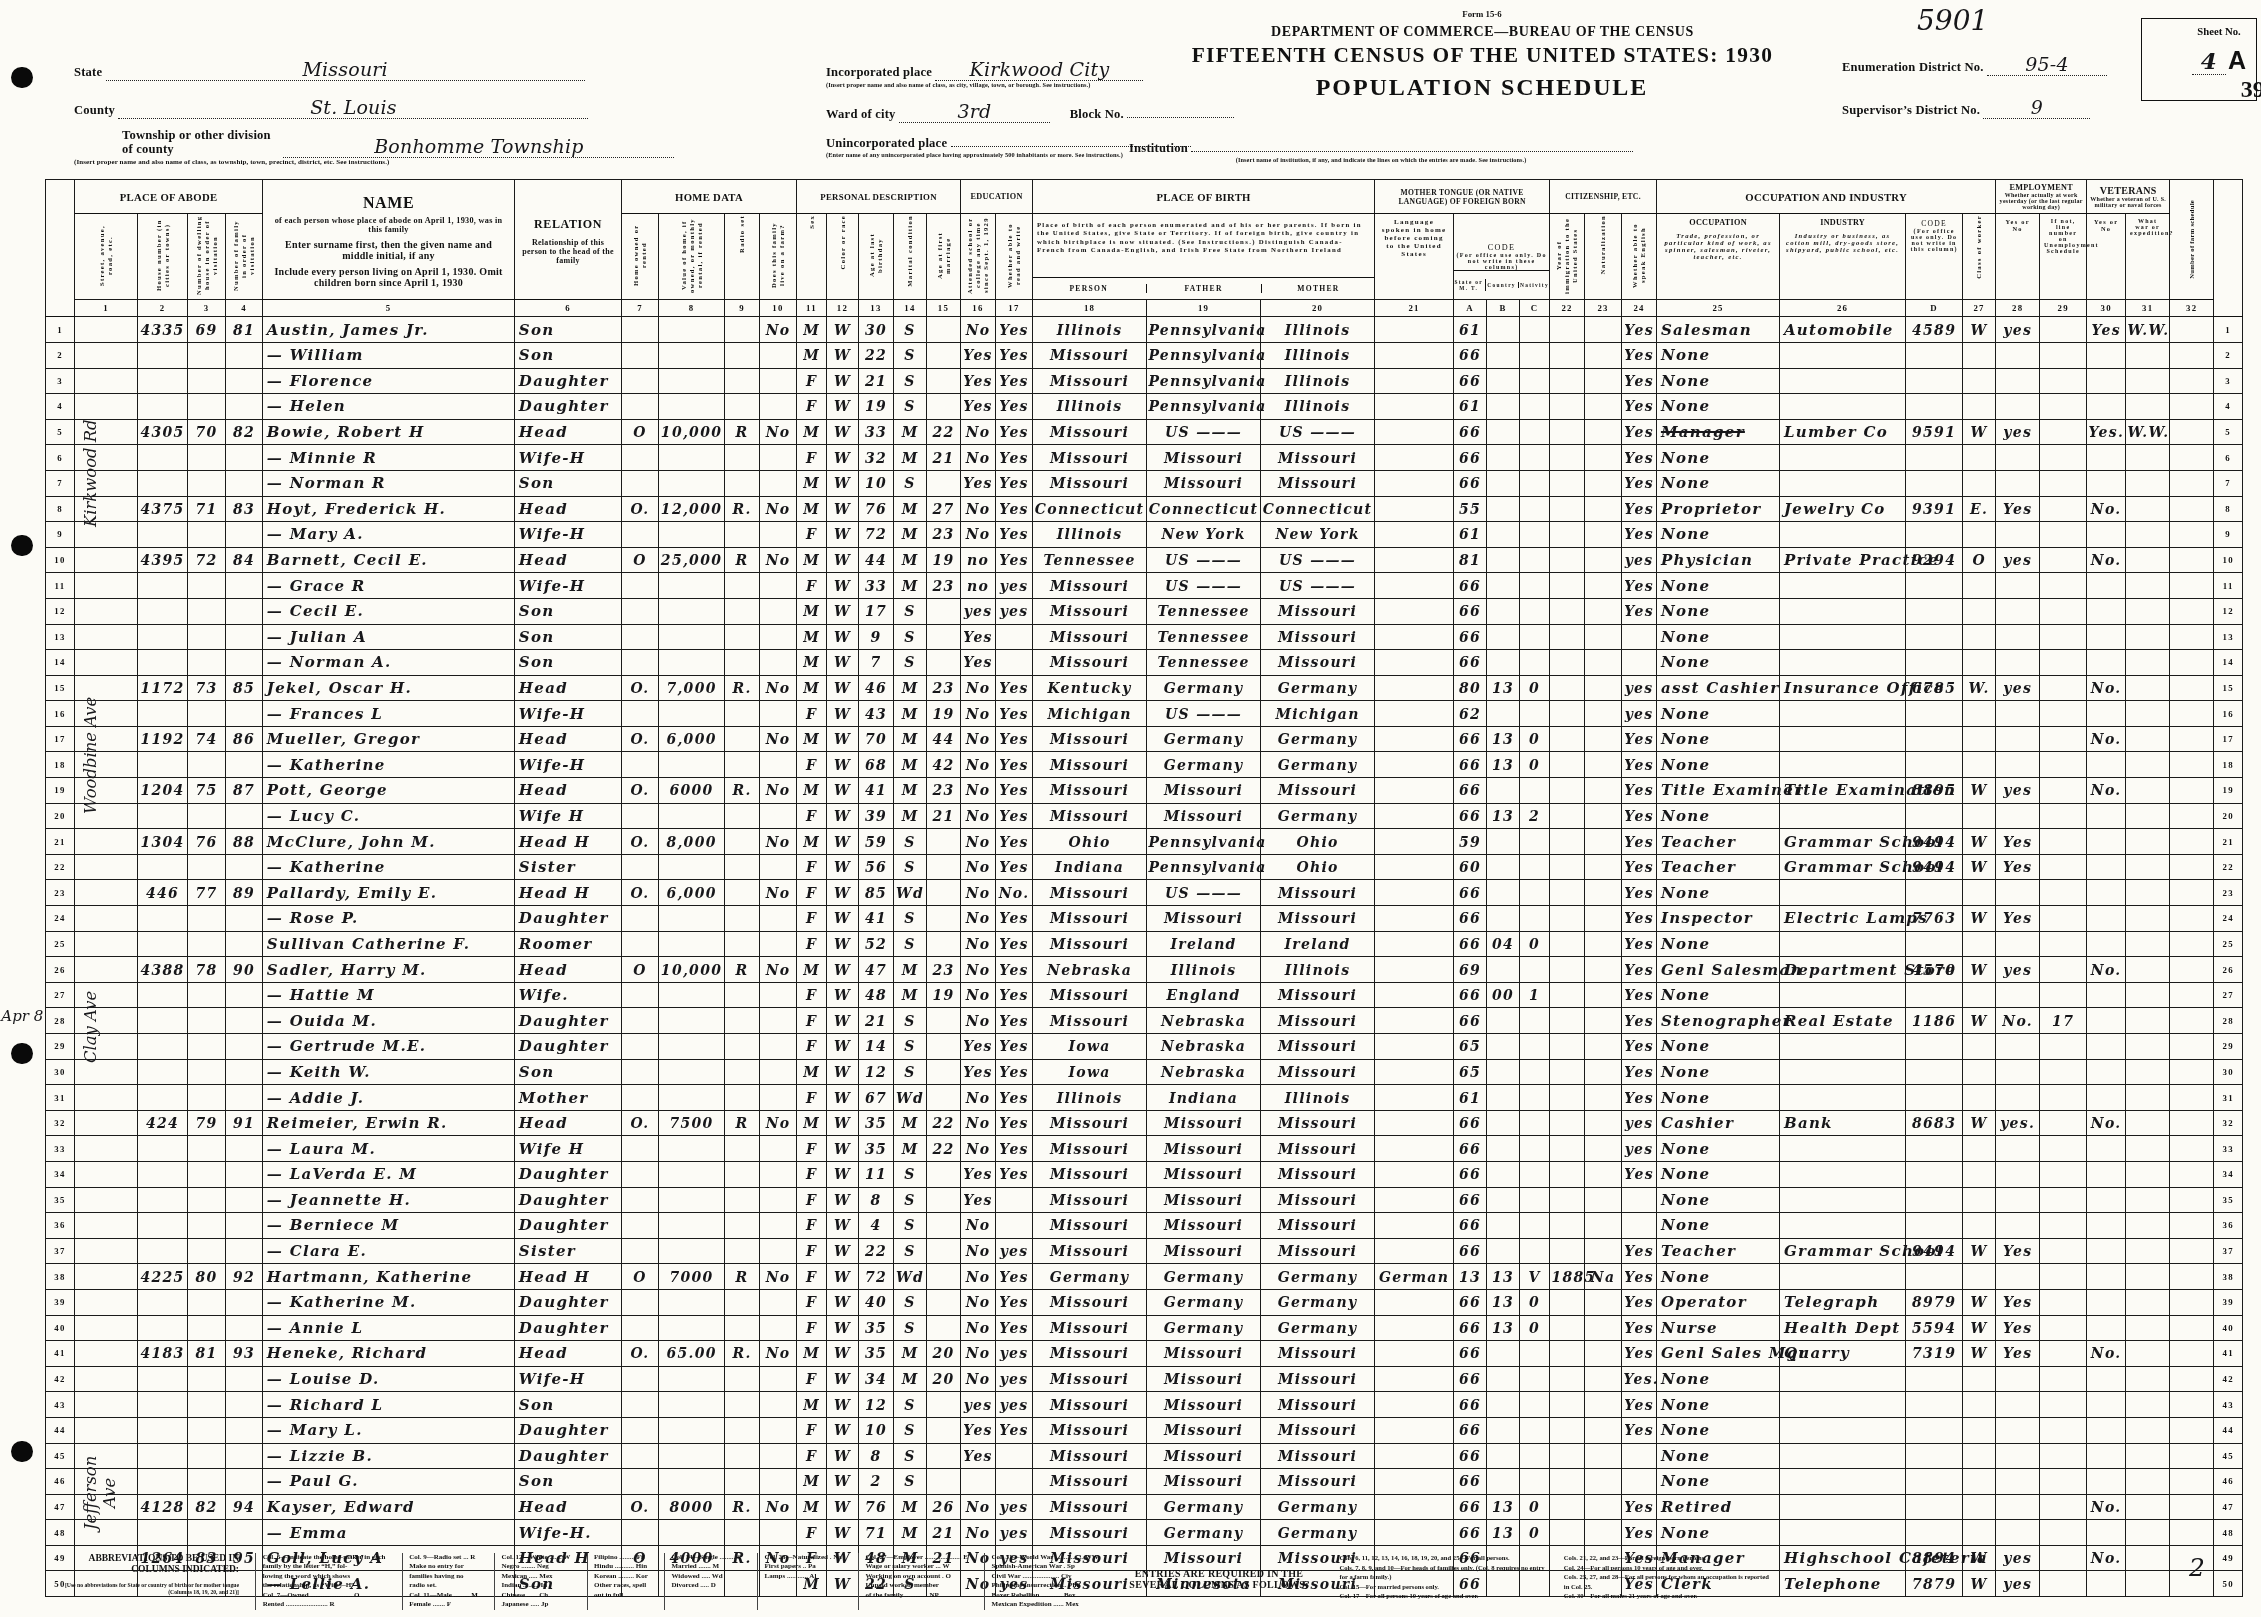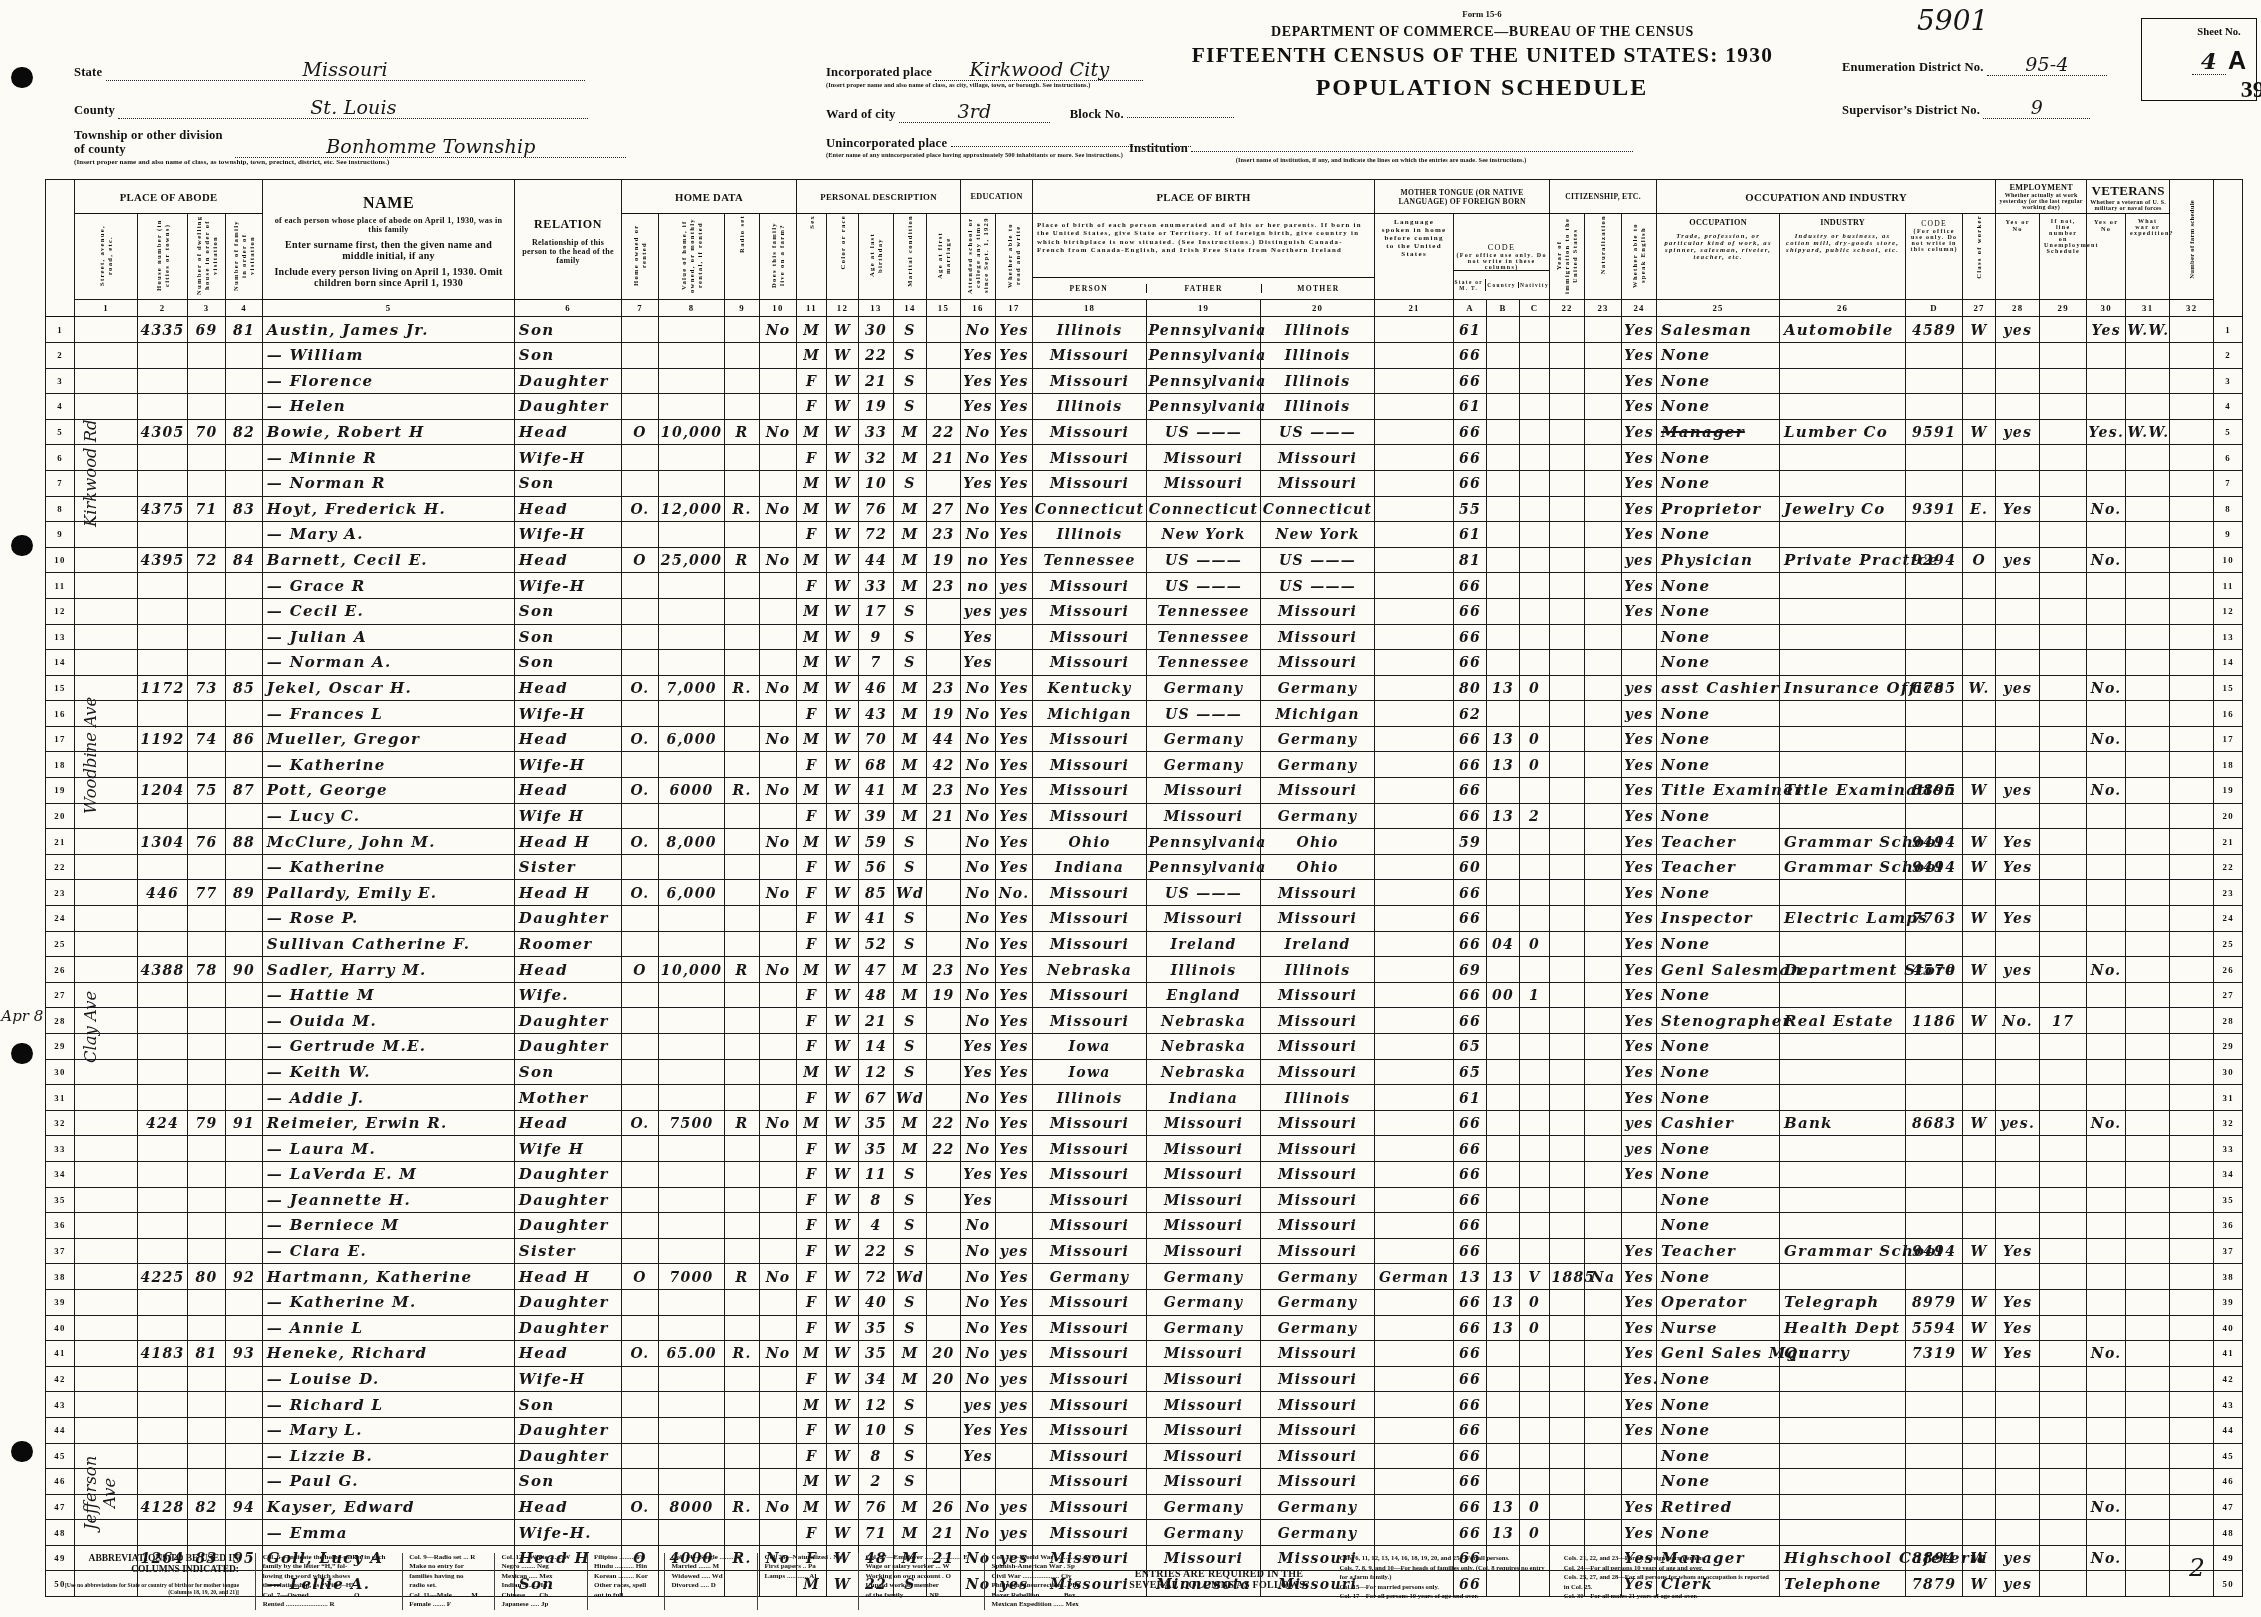--- a/index.html
+++ b/index.html
@@ -69,21 +69,21 @@
   <div class="hdr">
     <div class="fld" style="left:74px;top:58px;">
       <span>State</span>
       <span class="fline" style="min-width:479px;"><span class="hw hwbig">Missouri</span></span>
     </div>
     <div class="fld" style="left:74px;top:96px;">
       <span>County</span>
       <span class="fline" style="min-width:470px;"><span class="hw hwbig">St. Louis</span></span>
     </div>
     <div class="fld" style="left:74px;top:129px;width:662px;">
-      <span style="display:inline-block;width:158px;line-height:1.1;">Township or other division of county</span>
+      <span style="display:inline-block;width:158px;line-height:1.1;margin-left:48px;">Township or other division of county</span>
       <span class="fline" style="min-width:391px;"><span class="hw hwbig">Bonhomme Township</span></span>
       <div class="cap">(Insert proper name and also name of class, as township, town, precinct, district, etc.  See instructions.)</div>
     </div>
 
     <div class="fld" style="left:826px;top:58px;">
       <span>Incorporated place</span>
       <span class="fline" style="min-width:208px;"><span class="hw hwbig">Kirkwood City</span></span>
       <div class="cap" style="font-size:6.3px;">(Insert proper name and also name of class, as city, village, town, or borough.  See instructions.)</div>
     </div>
     <div class="fld" style="left:826px;top:100px;">
@@ -186,21 +186,21 @@
         <th colspan="2" style="font-size:8.2px;">EDUCATION</th>
         <th colspan="3">PLACE OF BIRTH</th>
         <th colspan="4" style="font-size:7.6px;">MOTHER TONGUE (OR NATIVE LANGUAGE) OF FOREIGN BORN</th>
         <th colspan="3" style="font-size:7.6px;">CITIZENSHIP, ETC.</th>
         <th colspan="4">OCCUPATION AND INDUSTRY</th>
         <th colspan="2" class="namehead">
           <div style="font-size:8.2px;">EMPLOYMENT</div>
           <div class="tiny">Whether actually at work yesterday (or the last regular working day)</div>
         </th>
         <th colspan="2" class="namehead">
-          <div style="font-size:13px;">VETERANS</div>
+          <div style="font-size:10px;">VETERANS</div>
           <div class="tiny">Whether a veteran of U. S. military or naval forces</div>
         </th>
         <th rowspan="2">
             <div class="vert">Number of farm schedule</div>
           </th>
         <th rowspan="3"></th>
       </tr>
       <tr class="hB">
         <th>
             <div class="vert">Street, avenue, road, etc.</div>

